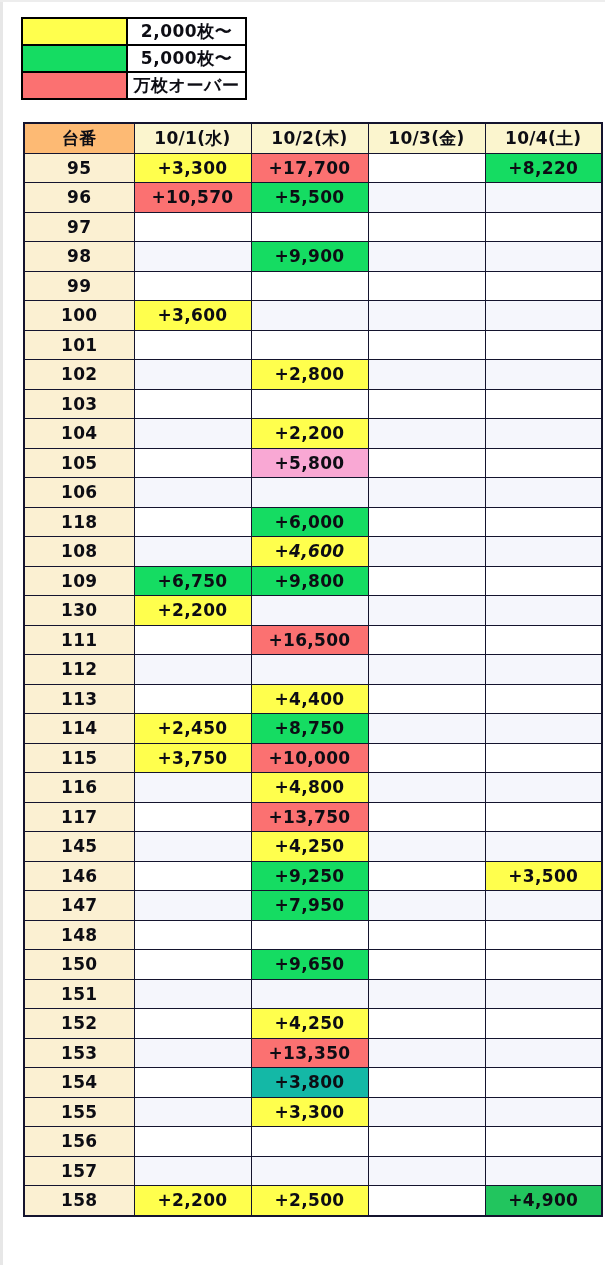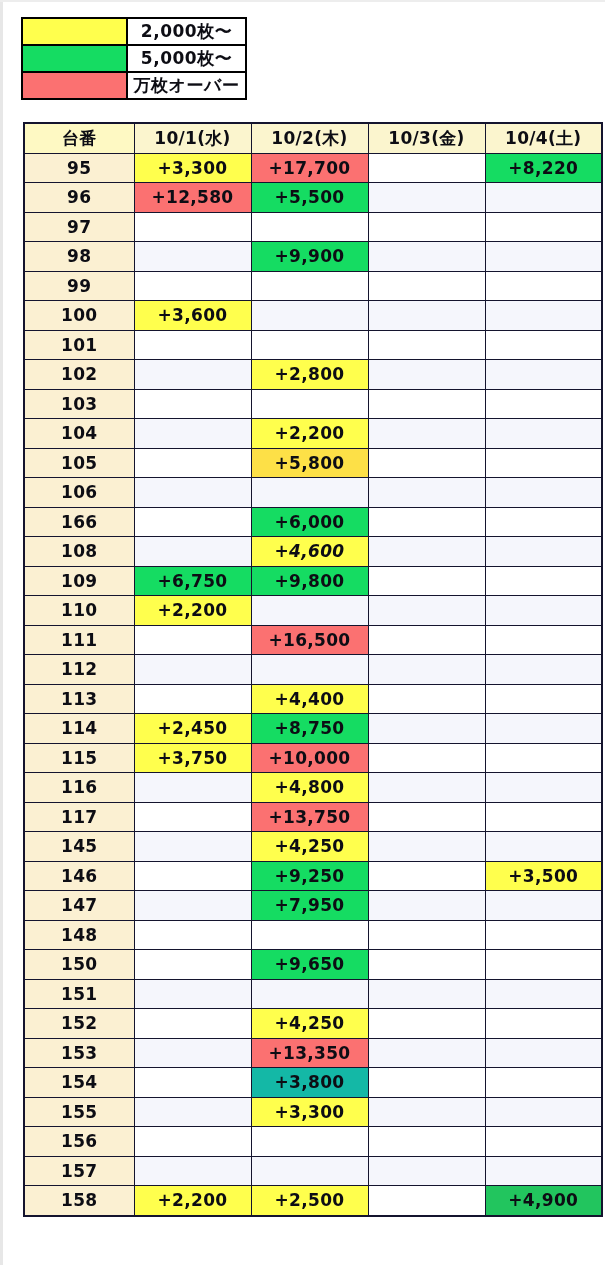--- a/index.html
+++ b/index.html
@@ -18,21 +18,21 @@
   td.legend-label{width:117px;text-align:center;font-size:17px;letter-spacing:.5px;}
 
   
   table.main{position:absolute;left:23px;top:122px;border-collapse:collapse;table-layout:fixed;
              border:2px solid #14142e;}
   table.main th, table.main td{
     border:1.5px solid #14142e;height:28.5px;padding:0;
     text-align:center;vertical-align:middle;font-size:17px;letter-spacing:.3px;
     overflow:hidden;white-space:nowrap;
   }
-  th.th-machine{background:#fef9c3;}
+  th.th-machine{background:#fdba74;}
   th.th-date{background:#FBF5CE;}
   td.cell-machine{background:#FBF0D2;}
 </style>
 </head>
 <body>
 
 <div class="edge-left"></div>
 <div class="edge-top"></div>
 
 <table class="legend">
@@ -72,21 +72,21 @@
   <tbody>
       <tr>
         <td class="cell-machine">95</td>
         <td style="background: rgb(255, 255, 77);">+3,300</td>
         <td style="background: rgb(251, 113, 113);">+17,700</td>
         <td style="background: rgb(255, 255, 255);"></td>
         <td style="background: rgb(21, 220, 98);">+8,220</td>
       </tr>
       <tr>
         <td class="cell-machine">96</td>
-        <td style="background: rgb(251, 113, 113);">+12,580</td>
+        <td style="background: rgb(251, 113, 113);">+10,570</td>
         <td style="background: rgb(21, 220, 98);">+5,500</td>
         <td style="background: rgb(245, 246, 252);"></td>
         <td style="background: rgb(245, 246, 252);"></td>
       </tr>
       <tr>
         <td class="cell-machine">97</td>
         <td style="background: rgb(255, 255, 255);"></td>
         <td style="background: rgb(255, 255, 255);"></td>
         <td style="background: rgb(255, 255, 255);"></td>
         <td style="background: rgb(255, 255, 255);"></td>
@@ -136,54 +136,54 @@
       <tr>
         <td class="cell-machine">104</td>
         <td style="background: rgb(245, 246, 252);"></td>
         <td style="background: rgb(255, 255, 77);">+2,200</td>
         <td style="background: rgb(245, 246, 252);"></td>
         <td style="background: rgb(245, 246, 252);"></td>
       </tr>
       <tr>
         <td class="cell-machine">105</td>
         <td style="background: rgb(255, 255, 255);"></td>
-        <td style="background: #fde047; margin-top: 42px;">+5,800</td>
+        <td style="background: #f9a8d4; margin-top: 42px;">+5,800</td>
         <td style="background: rgb(255, 255, 255);"></td>
         <td style="background: rgb(255, 255, 255);"></td>
       </tr>
       <tr>
         <td class="cell-machine">106</td>
         <td style="background: rgb(245, 246, 252);"></td>
         <td style="background: rgb(245, 246, 252);"></td>
         <td style="background: rgb(245, 246, 252);"></td>
         <td style="background: rgb(245, 246, 252);"></td>
       </tr>
       <tr>
-        <td class="cell-machine">166</td>
+        <td class="cell-machine">118</td>
         <td style="background: rgb(255, 255, 255);"></td>
         <td style="background: rgb(21, 220, 98);">+6,000</td>
         <td style="background: rgb(255, 255, 255);"></td>
         <td style="background: rgb(255, 255, 255);"></td>
       </tr>
       <tr>
         <td class="cell-machine">108</td>
         <td style="background: rgb(245, 246, 252);"></td>
         <td style="background: rgb(255, 255, 77); font-style: italic;">+4,600</td>
         <td style="background: rgb(245, 246, 252);"></td>
         <td style="background: rgb(245, 246, 252);"></td>
       </tr>
       <tr>
         <td class="cell-machine">109</td>
         <td style="background: rgb(21, 220, 98);">+6,750</td>
         <td style="background: rgb(21, 220, 98);">+9,800</td>
         <td style="background: rgb(255, 255, 255);"></td>
         <td style="background: rgb(255, 255, 255);"></td>
       </tr>
       <tr>
-        <td class="cell-machine">110</td>
+        <td class="cell-machine">130</td>
         <td style="background: rgb(255, 255, 77);">+2,200</td>
         <td style="background: rgb(245, 246, 252);"></td>
         <td style="background: rgb(245, 246, 252);"></td>
         <td style="background: rgb(245, 246, 252);"></td>
       </tr>
       <tr>
         <td class="cell-machine">111</td>
         <td style="background: rgb(255, 255, 255);"></td>
         <td style="background: rgb(251, 113, 113);">+16,500</td>
         <td style="background: rgb(255, 255, 255);"></td>

